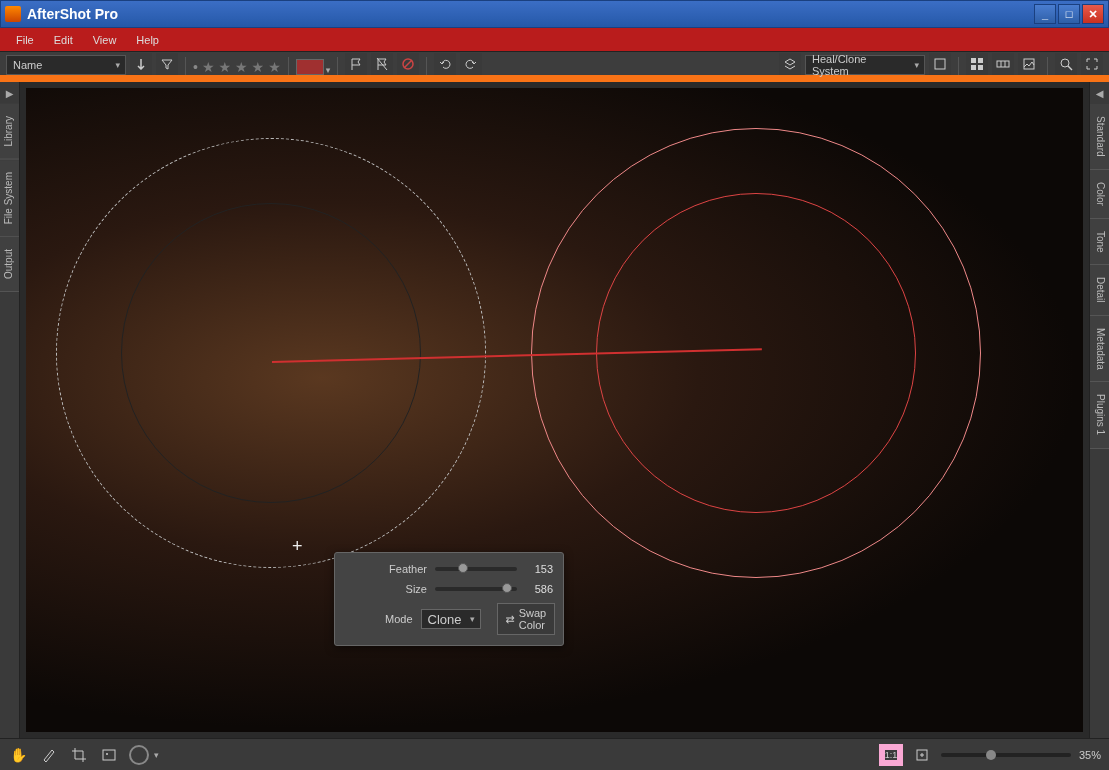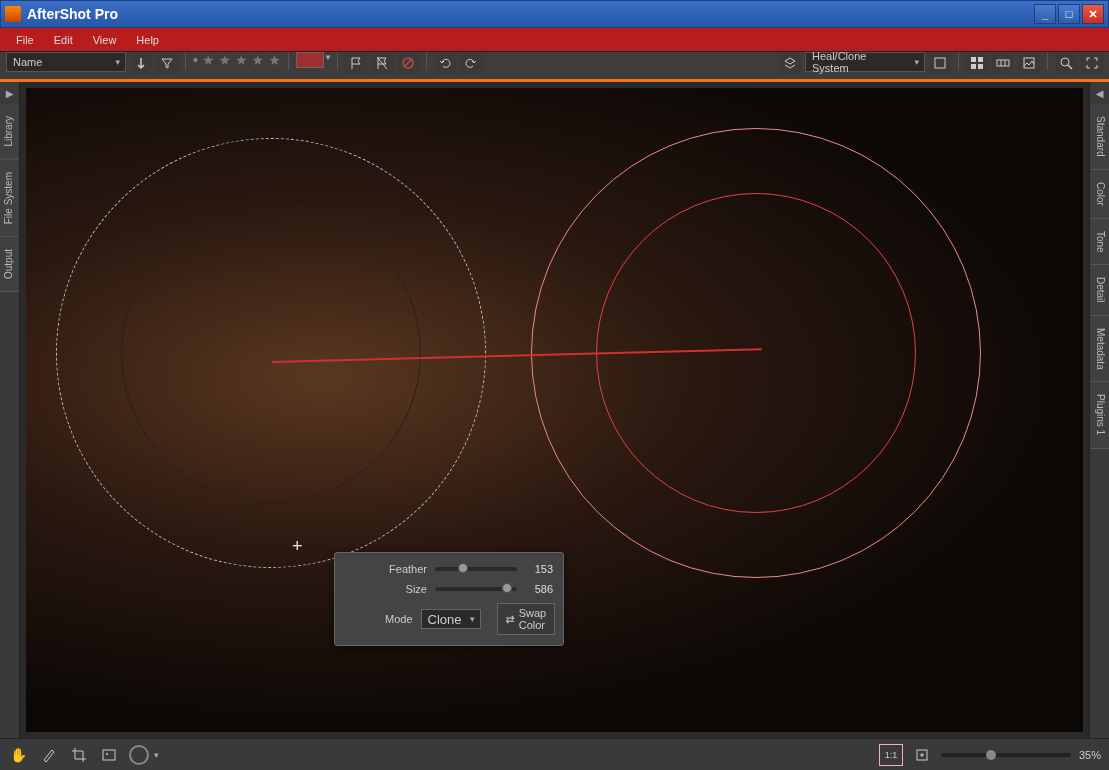--- a/index.html
+++ b/index.html
@@ -8,21 +8,21 @@
 .titlebar { height: 28px; background: linear-gradient(#3b6ec5, #2558a8); display: flex; align-items: center; padding: 0 4px; border: 1px solid #1a4080; }
 .titlebar .app-icon { width: 16px; height: 16px; background: linear-gradient(#ff8800, #cc4400); border-radius: 2px; margin-right: 6px; }
 .titlebar .title { color: #fff; font-size: 14px; flex: 1; font-weight: bold; }
 .titlebar .winbtns { display: flex; gap: 2px; }
 .titlebar .winbtn { width: 22px; height: 20px; background: linear-gradient(#4a7dd0, #2e5fa8); border: 1px solid #1a4080; display: flex; align-items: center; justify-content: center; cursor: pointer; color: #fff; font-size: 11px; font-weight: bold; }
 .titlebar .winbtn.close { background: linear-gradient(#e85a4a, #c83020); }
 
 .menubar { height: 24px; background: #b91c1c; display: flex; align-items: center; padding: 0 6px; border-bottom: 1px solid #222; }
 .menubar .menuitem { color: #ddd; font-size: 11px; padding: 3px 10px; cursor: pointer; }
 
-.toolbar { height: 30px; background: #3d3d3d; display: flex; align-items: flex-start; padding: 0 6px; gap: 4px; border-bottom: 3px solid #f97316; }
+.toolbar { height: 30px; background: #3d3d3d; display: flex; align-items: flex-end; padding: 0 6px; gap: 4px; border-bottom: 7px solid #f97316; }
 .tb-select { background: #2a2a2a; border: 1px solid #555; color: #ccc; font-size: 11px; height: 20px; padding: 0 20px 0 6px; position: relative; display: flex; align-items: center; cursor: pointer; }
 .tb-select::after { content: "▾"; position: absolute; right: 5px; color: #aaa; font-size: 9px; }
 .tb-iconbtn { width: 22px; height: 22px; background: #3a3a3a; border: none; display: flex; align-items: center; justify-content: center; cursor: pointer; color: #bbb; }
 .tb-sep { width: 1px; height: 18px; background: #555; margin: 0 3px; }
 .star { color: #777; font-size: 14px; }
 .color-swatch { width: 28px; height: 16px; background: #a03030; border: 1px solid #666; }
 .flex-spacer { flex: 1; }
 
 .main-area { display: flex; height: 656px; background: #2a2a2a; }
 
@@ -267,21 +267,21 @@
         <circle cx="6" cy="7" r="1" fill="#ccc"></circle>
       </svg>
     </div>
   <div class="tool">
       <div class="circle-tool"></div>
     </div>
   <span style="color:#aaa;font-size:9px;margin-left:-4px">▾</span>
 
   <div class="flex-spacer"></div>
 
-  <div class="tool" style="border:1px solid #f9a8d4;font-size:9px;width:24px">1:1</div>
+  <div class="tool" style="border:6px solid #f9a8d4;font-size:9px;width:24px">1:1</div>
   <div class="tool">
       <svg width="16" height="16">
         <rect x="3" y="3" width="10" height="10" stroke="#ccc" fill="none"></rect>
         <path d="M6 8h4M8 6v4" stroke="#ccc"></path>
       </svg>
     </div>
   <div class="zoom-slider">
       <div class="thumb"></div>
     </div>
   <div style="color:#ccc;font-size:11px">35%</div>

